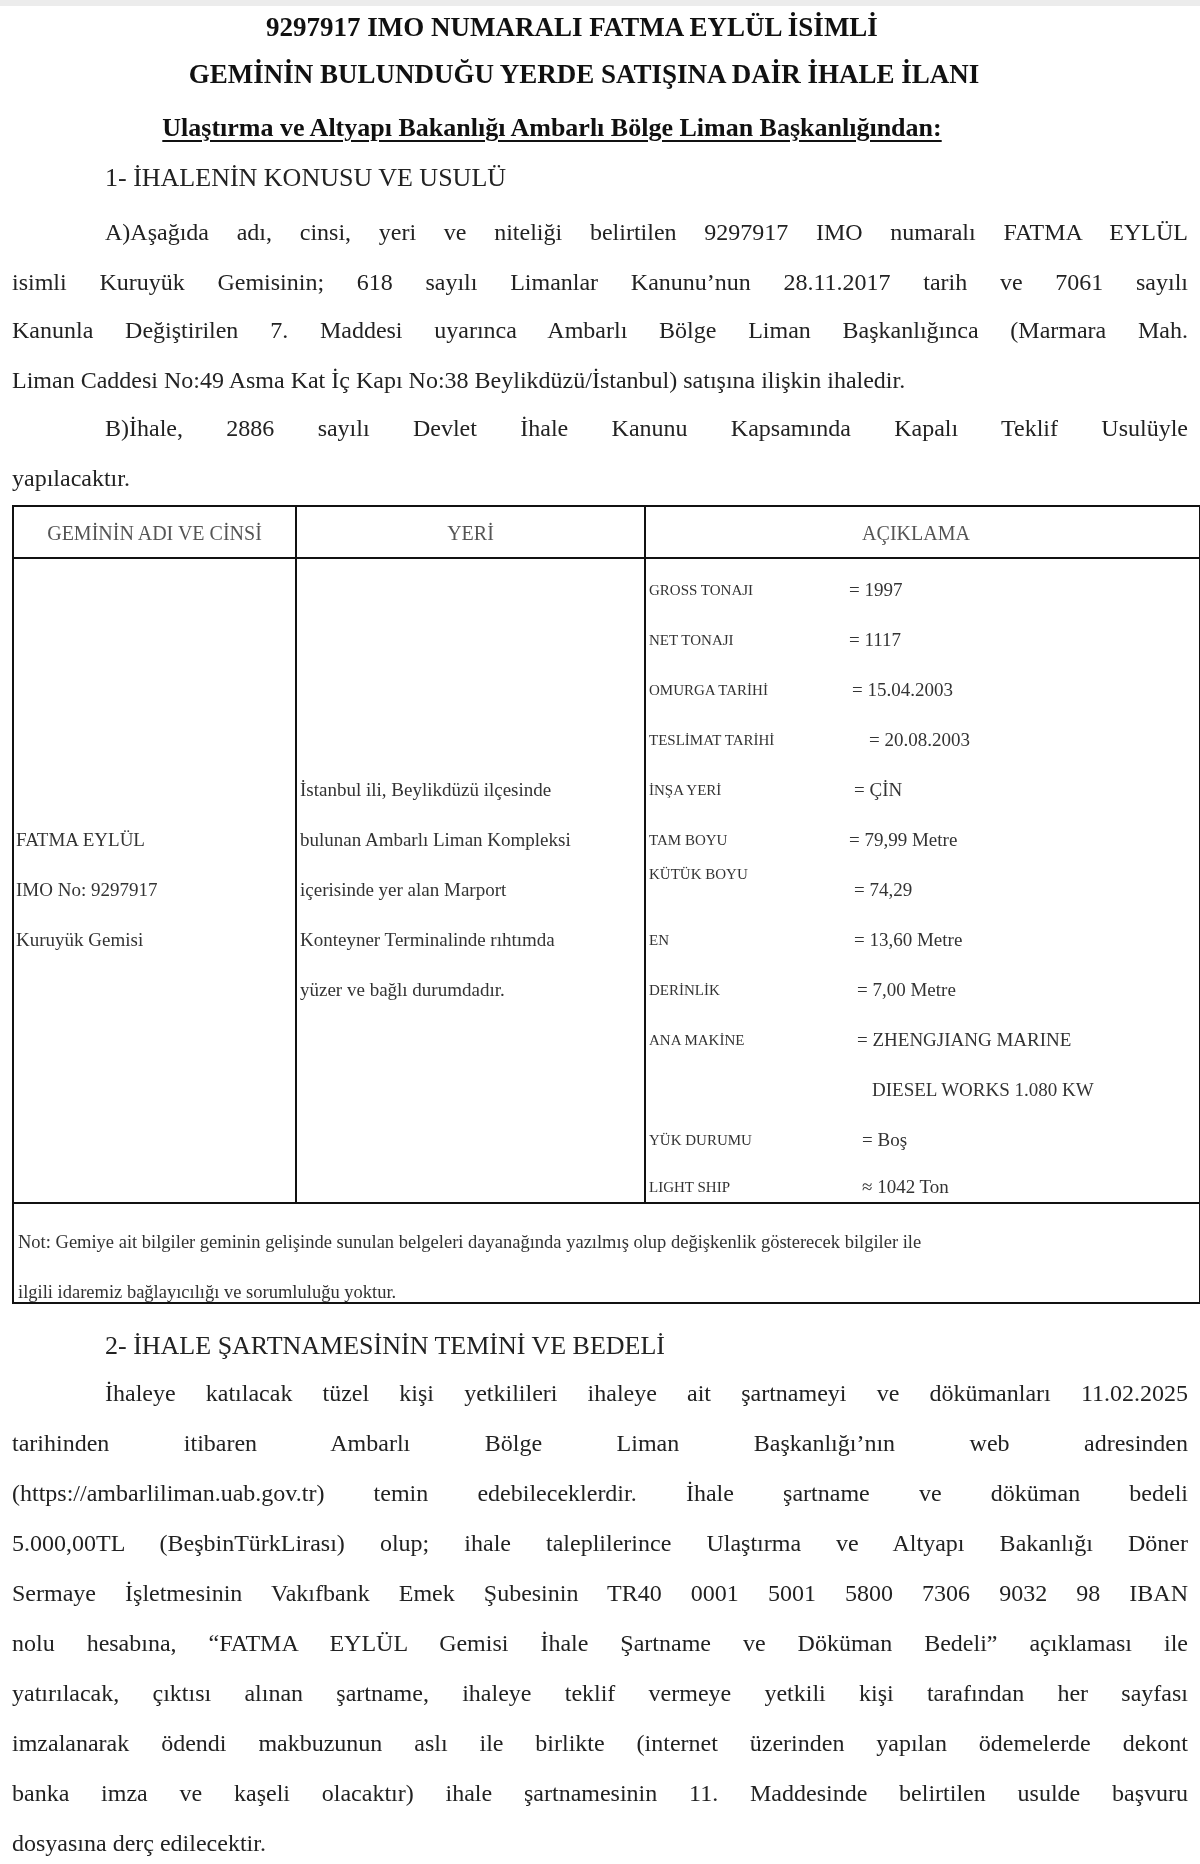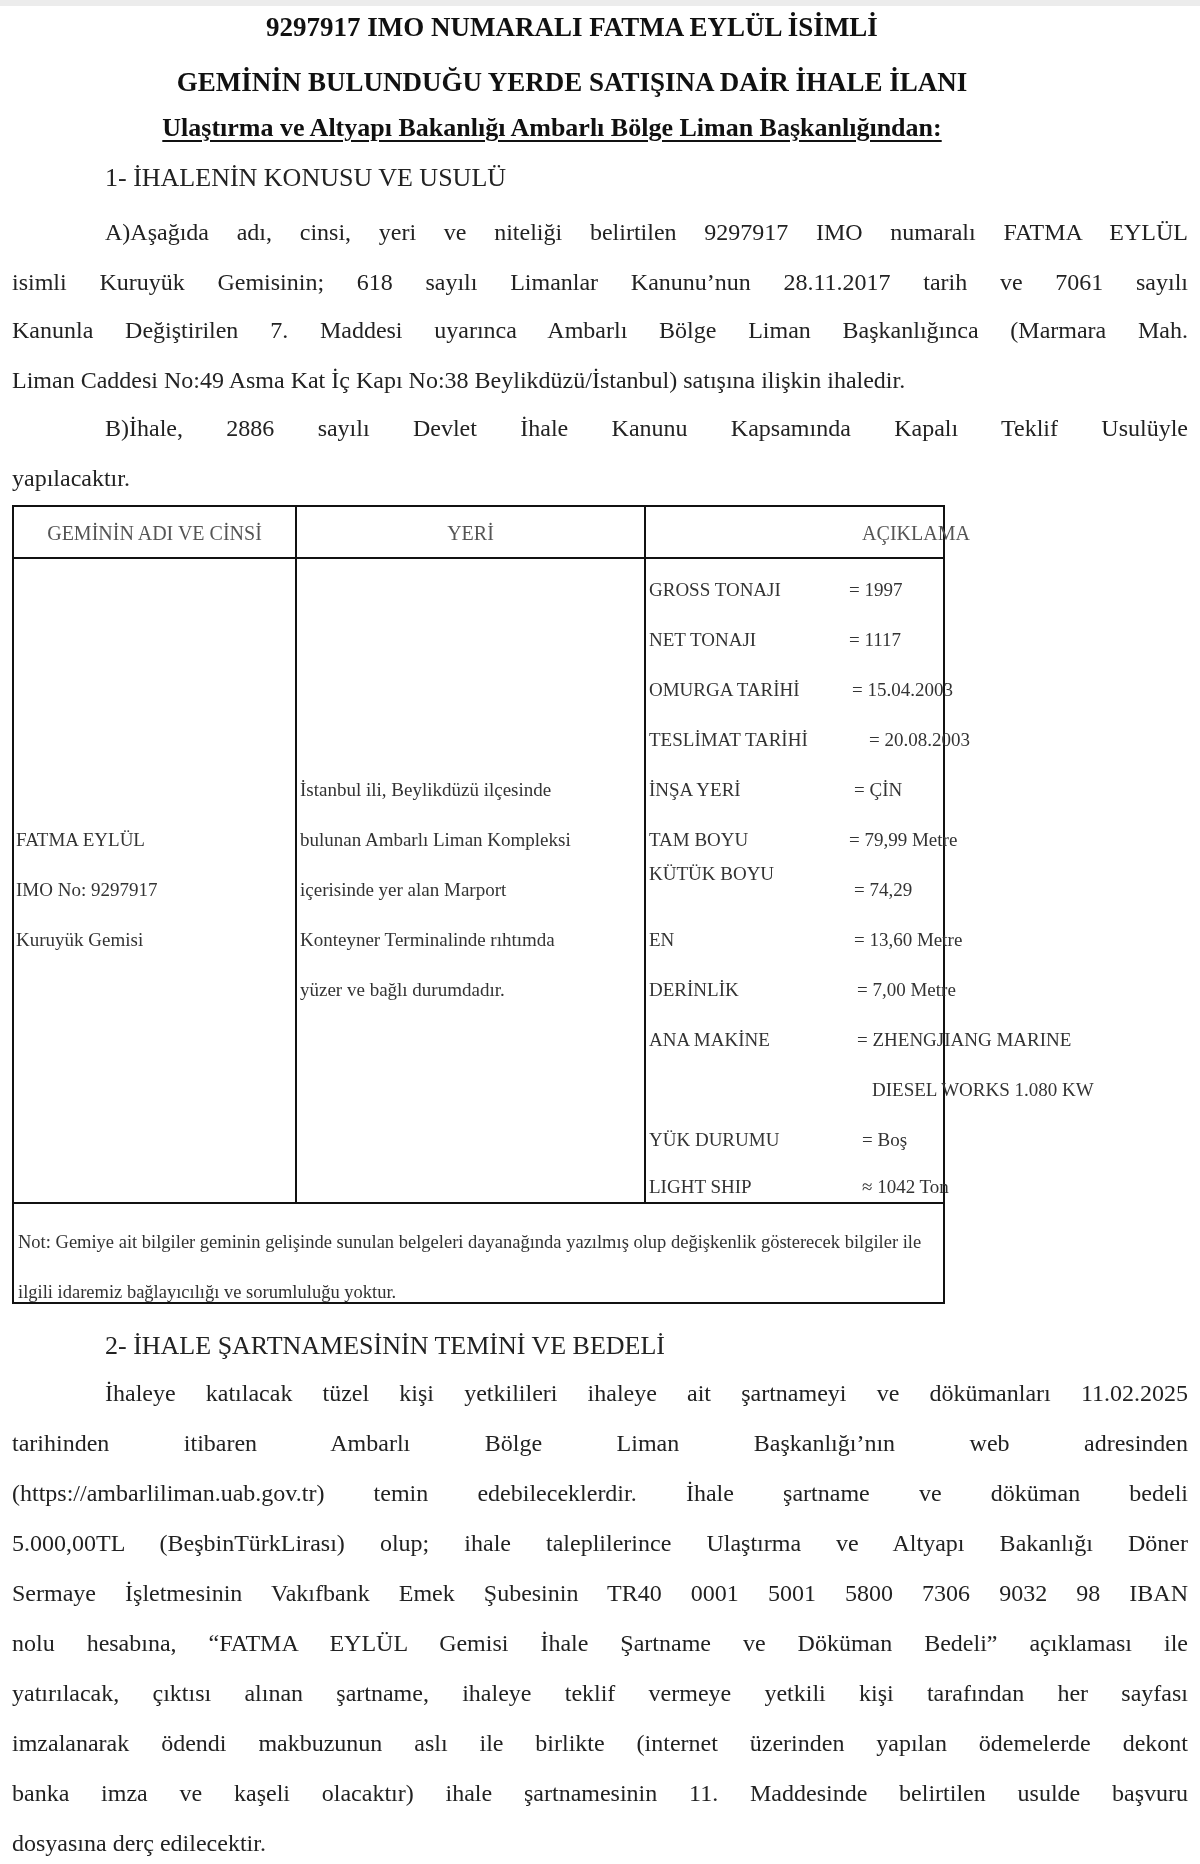--- a/index.html
+++ b/index.html
@@ -9,36 +9,36 @@
   }
   .topband { position: absolute; left: 0; top: 0; width: 1200px; height: 6px; background: #ececec; }
   .abs { position: absolute; white-space: nowrap; }
   .title { left: 0; width: 1144px; text-align: center; font-weight: bold; font-size: 27px; line-height: 36px; color: #111; }
   .subtitle { left: 0; width: 1104px; text-align: center; font-weight: bold; font-size: 26px; line-height: 34px; text-decoration: underline; text-decoration-thickness: 2px; text-underline-offset: 4px; color: #111; }
   .heading { left: 105px; font-size: 26px; line-height: 34px; color: #222; }
   .para-line { left: 12px; width: 1176px; font-size: 24px; line-height: 34px; color: #222; text-align: justify; text-align-last: justify; }
   .para-line.indent { left: 105px; width: 1083px; }
   .para-line.last { text-align-last: left; }
 
-  .table { position: absolute; left: 12px; top: 505px; width: 933px; height: 799px; border: 2.5px solid #111; box-sizing: border-box; }
+  .table { position: absolute; left: 12px; top: 505px; width: 1189px; height: 799px; border: 2.5px solid #111; box-sizing: border-box; }
   .hline { position: absolute; left: 0; width: 100%; height: 0; border-top: 2.5px solid #111; }
   .vline { position: absolute; top: 0; width: 0; border-left: 2px solid #111; }
   .th { position: absolute; top: 0; height: 52px; line-height: 52px; font-size: 20px; color: #555; text-align: center; }
   .cell { position: absolute; font-size: 19px; line-height: 26px; color: #333; white-space: nowrap; }
-  .spec-key { position: absolute; left: 635px; font-size: 19px; line-height: 26px; color: #333; white-space: nowrap; }
+  .spec-key { position: absolute; left: 635px; font-size: 15px; line-height: 26px; color: #333; white-space: nowrap; }
   .spec-val { position: absolute; font-size: 19px; line-height: 26px; color: #333; white-space: nowrap; }
   .note { position: absolute; left: 4px; font-size: 18.5px; line-height: 26px; color: #333; white-space: nowrap; }
 </style>
 </head>
 <body>
 
 <div class="topband"></div>
 
 <div class="abs title" style="top:9px;">9297917 IMO NUMARALI FATMA EYLÜL İSİMLİ</div>
-<div class="abs title" style="top:64px;">GEMİNİN BULUNDUĞU YERDE SATIŞINA DAİR İHALE İLANI</div>
+<div class="abs title" style="top:56px;padding-left:12px;">GEMİNİN BULUNDUĞU YERDE SATIŞINA DAİR İHALE İLANI</div>
 <div class="abs subtitle" style="top:111px;"><span>Ulaştırma ve Altyapı Bakanlığı Ambarlı Bölge Liman Başkanlığından:</span></div>
 
 <div class="abs heading" style="top:161px;">1- İHALENİN KONUSU VE USULÜ</div>
 
 <div>
   <div class="abs para-line indent" style="top:215px;">A)Aşağıda adı, cinsi, yeri ve niteliği belirtilen 9297917 IMO numaralı FATMA EYLÜL</div>
   <div class="abs para-line" style="top:265px;">isimli Kuruyük Gemisinin; 618 sayılı Limanlar Kanunu’nun 28.11.2017 tarih ve 7061 sayılı</div>
   <div class="abs para-line" style="top:313px;">Kanunla Değiştirilen 7. Maddesi uyarınca Ambarlı Bölge Liman Başkanlığınca (Marmara Mah.</div>
   <div class="abs para-line last" style="top:363px;">Liman Caddesi No:49 Asma Kat İç Kapı No:38 Beylikdüzü/İstanbul) satışına ilişkin ihaledir.</div>
 </div>

